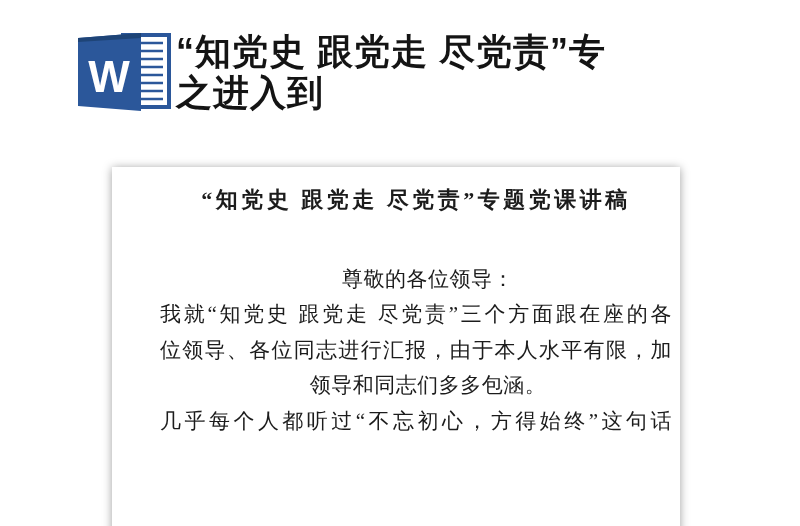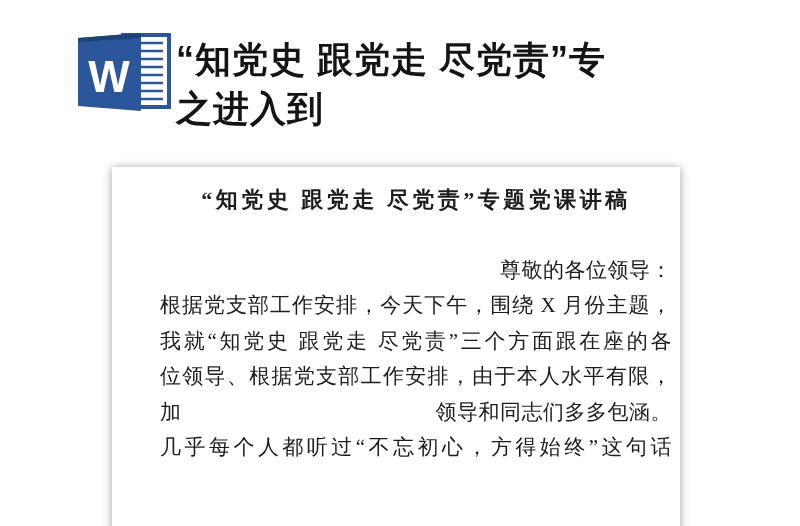--- a/index.html
+++ b/index.html
@@ -13,45 +13,45 @@
   }
 
   
   .header { position: absolute; left: 0; top: 0; width: 800px; height: 140px; background: #ffffff; }
   .word-icon { position: absolute; left: 76px; top: 30px; width: 96px; height: 84px; }
   .page-title {
     position: absolute; left: 176px; top: 31px; width: 520px;
     font-size: 36px; font-weight: 700; color: #141414;
     line-height: 41px; letter-spacing: 1px;
   }
-  .page-title .t-line { white-space: nowrap; margin-top: 8px; }
+  .page-title .t-line { white-space: nowrap; }
 
   
   .doc-page {
     position: absolute; left: 112px; top: 167px;
     width: 568px; height: 390px;
     background: #ffffff;
     box-shadow: 0 1px 9px rgba(0,0,0,0.38);
   }
   .doc-content {
     padding: 15px 8px 0 48px;
     font-family: "Liberation Serif", "DejaVu Serif", serif;
     color: #1c1c1c;
   }
   .doc-heading {
     font-size: 22px; font-weight: 700; letter-spacing: 3.5px;
     line-height: 35.5px; text-align: center;
-    margin-bottom: 35px;
+    margin-bottom: 44px;
     white-space: nowrap;
   }
   .line {
     font-size: 21px; letter-spacing: 0.5px;
     line-height: 35.5px; height: 35.5px;
   }
-  .line.left { text-align: right; margin-left: 24px; }
+  .line.left { text-align: center; margin-left: 24px; }
   .line.justify { text-align: justify; text-align-last: justify; }
 </style>
 </head>
 <body>
 
 <div class="header">
 
   <div class="word-icon">
     <svg width="96" height="84" viewBox="0 0 96 84" xmlns="http://www.w3.org/2000/svg">
 
@@ -80,25 +80,24 @@
 </div>
 
 <div class="doc-page">
   <div class="doc-content">
     <div class="doc-heading">“知党史 跟党走 尽党责”专题党课讲稿</div>
     <div id="doc-lines">
 
         <div class="line left">尊敬的各位领导：</div>
 
 
-        <div class="line justify">根据党支部工作安排，今天下午，围绕 X 月份主题，</div>
 
         <div class="line justify">我就“知党史 跟党走 尽党责”三个方面跟在座的各</div>
 
-        <div class="line justify">位领导、根据党支部工作安排，由于本人水平有限，加</div>
+        <div class="line justify">位领导、各位同志进行汇报，由于本人水平有限，加</div>
 
 
         <div class="line left">领导和同志们多多包涵。</div>
 
         <div class="line justify">几乎每个人都听过“不忘初心，方得始终”这句话</div>
       </div>
   </div>
 </div>
 
 </body></html>

